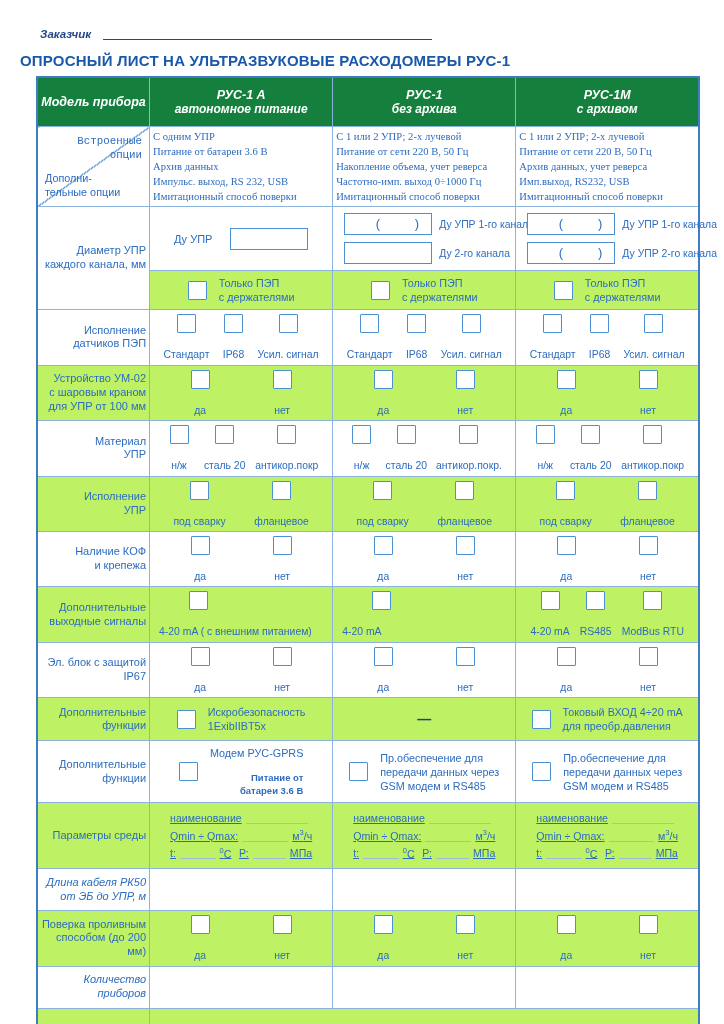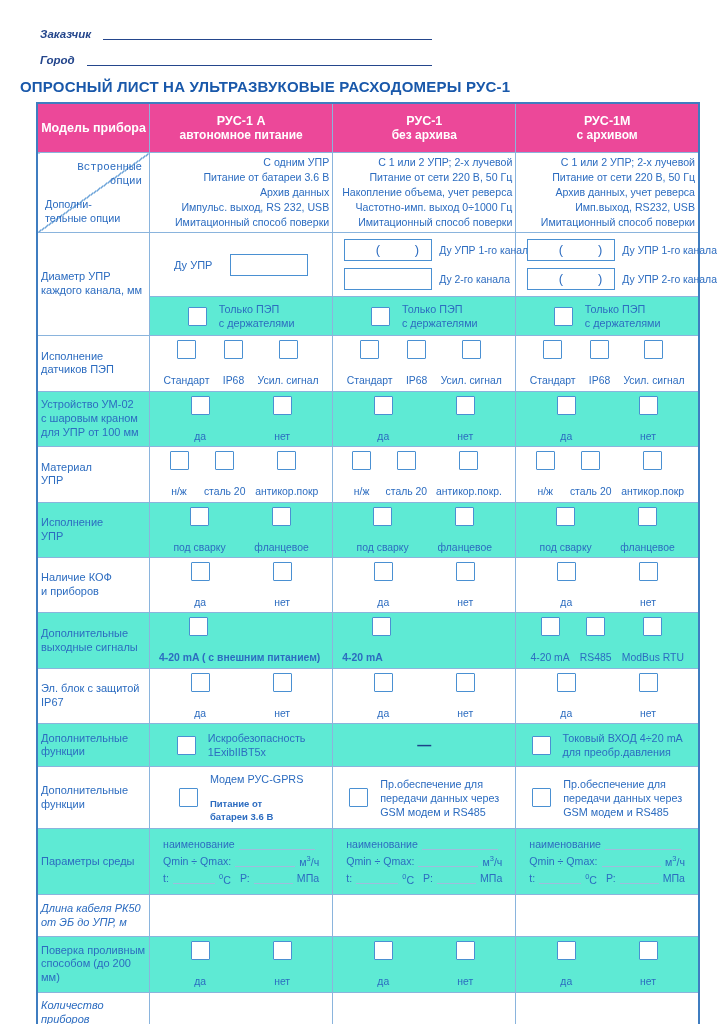--- a/index.html
+++ b/index.html
@@ -10,73 +10,69 @@
   .contact-row{display:flex;align-items:flex-end;width:392px;margin-bottom:12px;}
   .contact-label{font-size:11.5px;font-weight:bold;font-style:italic;color:#24468c;white-space:nowrap;}
   .contact-line{flex:1;border-bottom:1.5px solid #24468c;height:13px;margin-left:12px;}
   
   .page-title{text-align:left;font-size:15px;font-weight:bold;color:#1958aa;margin:8px 0 7px 20px;letter-spacing:.2px;}
   
   table.qtable{border-collapse:collapse;table-layout:fixed;width:664px;margin-left:36px;
                border:2px solid #3f7dc0;font-size:11px;}
   .qtable col.c1{width:17%;} .qtable col.cx{width:27.66%;}
   .qtable th,.qtable td{border:1px solid #8ab4dd;padding:2px 3px;vertical-align:middle;}
-  thead th{background:#ec4899;color:#fff;font-size:12.5px;font-weight:bold;height:44px;border-color:#7fb0e2;}
+  thead th{background:#15803d;color:#fff;font-size:12.5px;font-weight:bold;height:44px;border-color:#7fb0e2;font-style:italic;}
   thead .hname{display:block;} thead .hsub{display:block;font-size:12px;}
-  tr.stripe td{background:#5eead4;}
-  td.label-cell{text-align:left;white-space:pre-line;font-size:11px;line-height:1.25;color:#2c6cc0;}
+  tr.stripe td{background:#bef264;}
+  td.label-cell{text-align:right;white-space:pre-line;font-size:11px;line-height:1.25;color:#2c6cc0;}
   
   td.diag-cell{position:relative;height:74px;background:
      linear-gradient(to bottom right,transparent calc(50% - .7px),#6ba3d8 calc(50% - .7px),#6ba3d8 calc(50% + .7px),transparent calc(50% + .7px));}
   .diag-top{position:absolute;top:7px;right:7px;text-align:right;white-space:pre-line;font-size:10.8px;line-height:1.3;font-family:Liberation Mono, monospace;}
   .diag-bottom{position:absolute;bottom:7px;left:7px;text-align:left;white-space:pre-line;font-size:10.8px;line-height:1.3;}
-  td.opts-desc{text-align:right;white-space:pre-line;font-size:10.6px;line-height:1.42;}
+  td.opts-desc{text-align:left;white-space:pre-line;font-size:10.6px;line-height:1.42;font-family:Liberation Serif, serif;}
   
   .cb{display:inline-block;width:17px;height:17px;background:#fff;border:1.5px solid #4a90d2;border-radius:1px;flex:0 0 auto;}
   .opts{display:flex;justify-content:space-around;align-items:flex-start;width:100%;padding:2px 6px;box-sizing:border-box;}
   .opt{display:flex;flex-direction:column;align-items:center;gap:16px;min-width:30px;justify-content:center;}
   .opt-label{font-size:10.4px;line-height:1.1;white-space:pre-line;text-align:center;}
   .opts.single{justify-content:flex-start;padding-left:6px;}
-  .opts.single .opt{align-items:flex-start;font-weight:bold;}
+  .opts.single .opt{align-items:flex-start;}
   .opts.single .cb{margin-left:30px;}
   .chkleft{display:flex;align-items:center;justify-content:center;gap:12px;padding:3px;}
   .chkleft-text{font-size:10.8px;line-height:1.3;white-space:pre-line;text-align:left;}
-  .chkleft-text .boldsub{font-weight:bold;font-size:9.5px;text-align:left;white-space:pre-line;margin-top:12px;}
+  .chkleft-text .boldsub{font-weight:bold;font-size:9.5px;text-align:right;white-space:pre-line;margin-top:12px;}
   .gprs-main{text-align:center;}
   .dash-cell{text-align:center;font-weight:bold;color:#1d4289;font-size:14px;}
   
   .du-simple{display:flex;align-items:center;justify-content:center;gap:18px;height:100%;}
   .du-box{display:inline-block;width:78px;height:22px;background:#fff;border:1.5px solid #4a90d2;box-sizing:border-box;
           font-size:13px;color:#2c6cc0;text-align:right;line-height:20px;padding-right:6px;}
   .du-lines{display:flex;flex-direction:column;gap:7px;padding:4px 2px 4px 8px;}
   .du-line{display:flex;align-items:center;gap:7px;}
   .du-line .du-box{width:88px;flex:0 0 auto;}
   .du-label{font-size:10.4px;white-space:nowrap;}
   .star{color:#e02b20;font-weight:bold;font-size:11px;}
   .parens{letter-spacing:6px;}
   
   .params{padding:3px 5px;font-size:10.6px;}
-  .pline{display:flex;align-items:center;margin:4px 5px;white-space:nowrap;}
+  .pline{display:flex;align-items:flex-end;margin:4px 12px;white-space:nowrap;text-decoration:underline;}
   .pline .ul{display:inline-block;border-bottom:1.2px solid #9fbcdc;height:11px;margin:0 4px;}
   sup{font-size:7.5px;}
   
   tr.r-diameter td{height:50px;} tr.r-pep td{height:28px;}
   tr.r-opts td{height:38px;} tr.r-funcs td{height:38px;} tr.r-funcs2 td{height:46px;}
   tr.r-params td{height:52px;} tr.r-empty td{height:37px;font-style:italic;} tr.r-span td{height:50px;}
 </style>
 </head>
 <body>
 
 <div class="contact-block">
   <div class="contact-row">
     <span class="contact-label">Заказчик</span>
-    <span class="contact-line"></span>
-  </div>
-  <div class="contact-row">
-    <span class="contact-label">Город</span>
     <span class="contact-line"></span>
   </div>
 </div>
 
 <div class="page-title">ОПРОСНЫЙ ЛИСТ НА УЛЬТРАЗВУКОВЫЕ РАСХОДОМЕРЫ РУС-1</div>
 
 <table class="qtable">
   <colgroup>
       <col class="c1">
       <col class="cx">
@@ -365,21 +361,21 @@
             </div>
             <div class="opt">
               <span class="cb"></span>
               <span class="opt-label">фланцевое</span>
             </div>
           </div>
         </td>
       </tr>
       <tr class="r-opts">
         <td class="label-cell">Наличие КОФ
-и приборов</td>
+и крепежа</td>
         <td>
           <div class="opts">
             <div class="opt">
               <span class="cb"></span>
               <span class="opt-label">да</span>
             </div>
             <div class="opt">
               <span class="cb"></span>
               <span class="opt-label">нет</span>
             </div>

